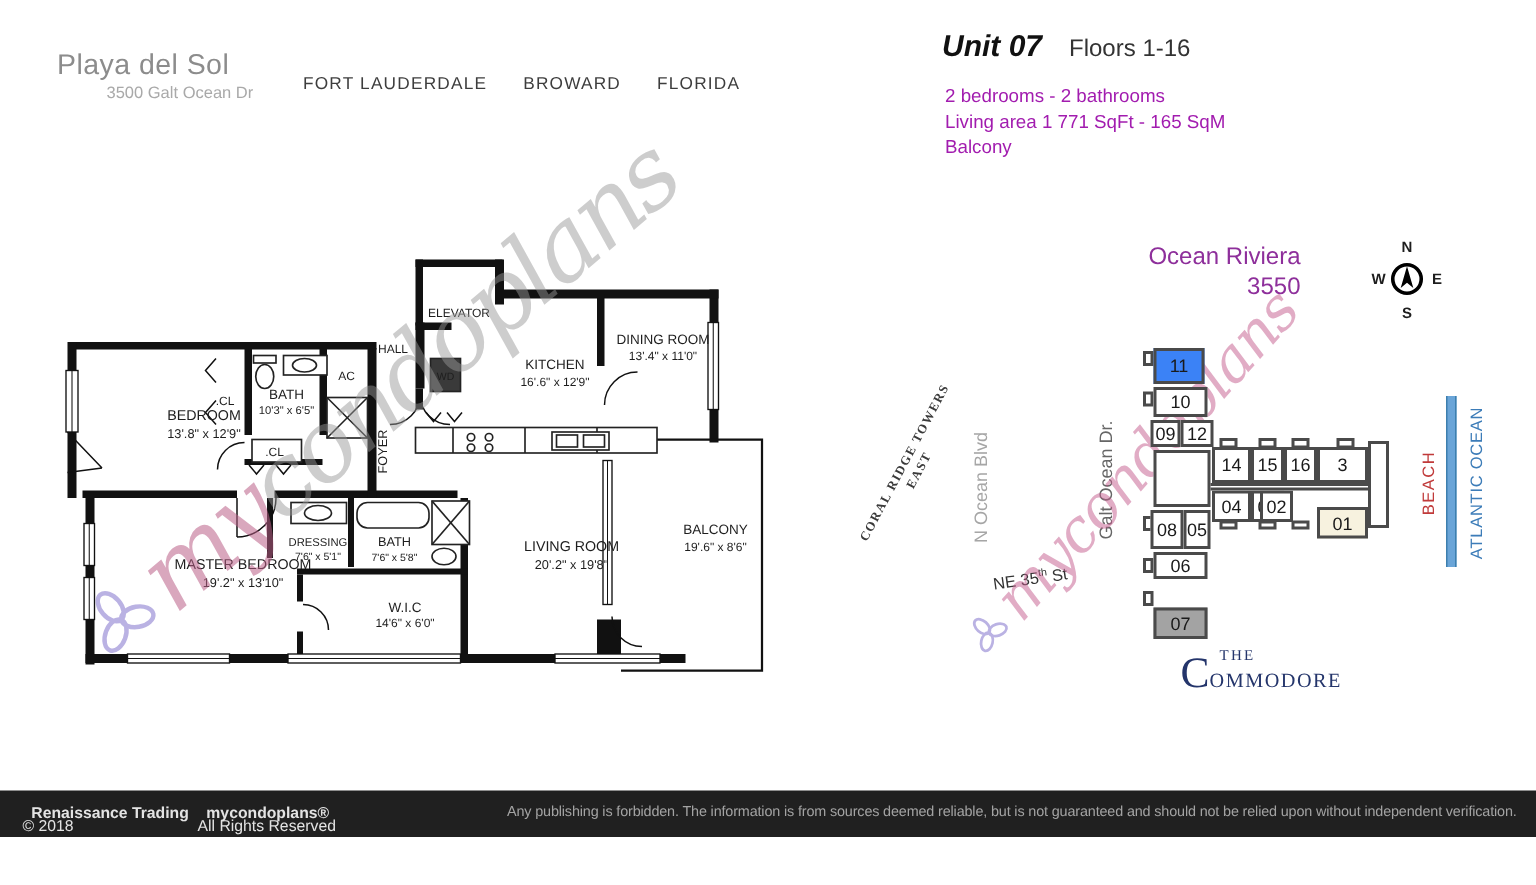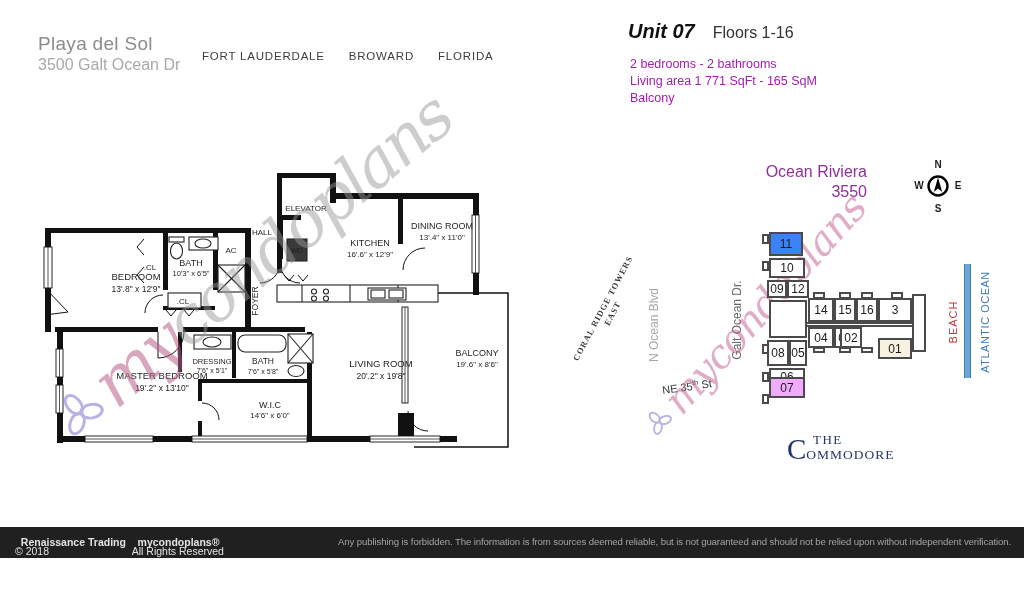--- a/index.html
+++ b/index.html
@@ -1,38 +1,38 @@
 <!DOCTYPE html>
 <html><head>
 <meta charset="utf-8">
 <style>
   html,body{margin:0;padding:0;background:#fff;}
   .canvas{position:relative;width:1024px;height:558px;background:#ffffff;overflow:hidden;
           font-family:"Liberation Sans",sans-serif;color:#222;}
   .abs{position:absolute;}
   
   .bname{font-size:19px;color:#8c8c8c;letter-spacing:.3px;}
-  .baddr{font-size:16px;color:#a9a9a9;}
+  .baddr{font-size:11px;color:#a9a9a9;margin-left:33px;}
   .cityrow{display:flex;gap:24px;font-size:11.5px;color:#3d3d3d;letter-spacing:.8px;}
   .utitle{font-size:20px;font-weight:bold;color:#111;font-style:italic;}
   .ufloors{font-size:16px;color:#333;margin-left:18px;font-weight:normal;}
   .udetails{font-size:12.5px;line-height:17px;color:#a21caf;}
   
   .oceanriv{font-size:16px;color:#8e2f9b;text-align:right;line-height:20px;}
   .rot{transform:rotate(-90deg);}
   .street{font-size:12px;text-align:center;}
   .ucell{position:absolute;border:2px solid #4a4a4a;background:#fff;display:flex;align-items:center;
          justify-content:center;font-size:12px;color:#1a1a1a;box-sizing:border-box;z-index:3;}
   .bump{position:absolute;border:2px solid #4a4a4a;background:#fff;box-sizing:border-box;z-index:2;}
   .beachbar{background:#6aa5d8;border-left:1px solid #3d7fae;border-right:1px solid #3d7fae;}
   
   .commodore{font-family:"Liberation Serif",serif;color:#24356b;position:relative;white-space:nowrap;}
   .commodore .bigc{font-size:29px;line-height:22px;}
   .commodore .rest{font-size:13.5px;letter-spacing:1px;}
-  .commodore .the{position:absolute;left:26px;top:-6px;font-size:13px;letter-spacing:1.5px;}
+  .commodore .the{position:absolute;left:26px;top:-6px;font-size:10px;letter-spacing:1.5px;}
   
   .wm{display:flex;align-items:center;gap:6px;pointer-events:none;white-space:nowrap;
       font-family:"DejaVu Serif",serif;font-style:italic;z-index:5;}
   .wm-plan{font-size:66px;letter-spacing:-3px;transform:rotate(-40deg);transform-origin:0 50%;}
   .wm-map{font-size:40px;letter-spacing:-1px;transform:rotate(-48deg);transform-origin:0 50%;z-index:2;}
   .wm .my{color:rgba(186,95,135,.55);}
   .wm .rest{color:rgba(150,150,150,.48);}
   .wm-map .rest2{color:rgba(196,90,140,.5);}
   
   .footer{position:absolute;left:0;bottom:0;width:1024px;height:31px;background:#202020;z-index:8;}
@@ -258,21 +258,21 @@
     <div class="ucell" style="left:157px;top:66px;width:14px;height:58px"></div>
     <div class="abs" style="left:50px;top:94px;width:110px;height:1px;border-top:2px solid #4a4a4a;border-bottom:2px solid #4a4a4a"></div>
 
     <div class="ucell" style="left:14px;top:4px;width:34px;height:24px;background:#3b82f6">11</div>
     <div class="ucell" style="left:14px;top:30px;width:36px;height:20px">10</div>
     <div class="ucell" style="left:12px;top:52px;width:20px;height:18px">09</div>
     <div class="ucell" style="left:32px;top:52px;width:22px;height:18px">12</div>
     <div class="ucell" style="left:12px;top:112px;width:22px;height:26px">08</div>
     <div class="ucell" style="left:34px;top:112px;width:18px;height:26px">05</div>
     <div class="ucell" style="left:14px;top:140px;width:36px;height:18px">06</div>
-    <div class="ucell" style="left:14px;top:149px;width:36px;height:21px;background:#f0abfc">07</div>
+    <div class="ucell" style="left:14px;top:177px;width:36px;height:21px;background:#a3a3a3">07</div>
 
     <div class="ucell" style="left:53px;top:70px;width:26px;height:24px">14</div>
     <div class="ucell" style="left:79px;top:70px;width:22px;height:24px">15</div>
     <div class="ucell" style="left:101px;top:70px;width:22px;height:24px">16</div>
     <div class="ucell" style="left:123px;top:70px;width:34px;height:24px">3</div>
 
     <div class="ucell" style="left:53px;top:99px;width:26px;height:21px">04</div>
     <div class="ucell" style="left:79px;top:99px;width:22px;height:21px">03</div>
     <div class="ucell" style="left:85px;top:99px;width:22px;height:21px">02</div>
     <div class="ucell" style="left:123px;top:110px;width:34px;height:21px;background:#f7f2df">01</div>

